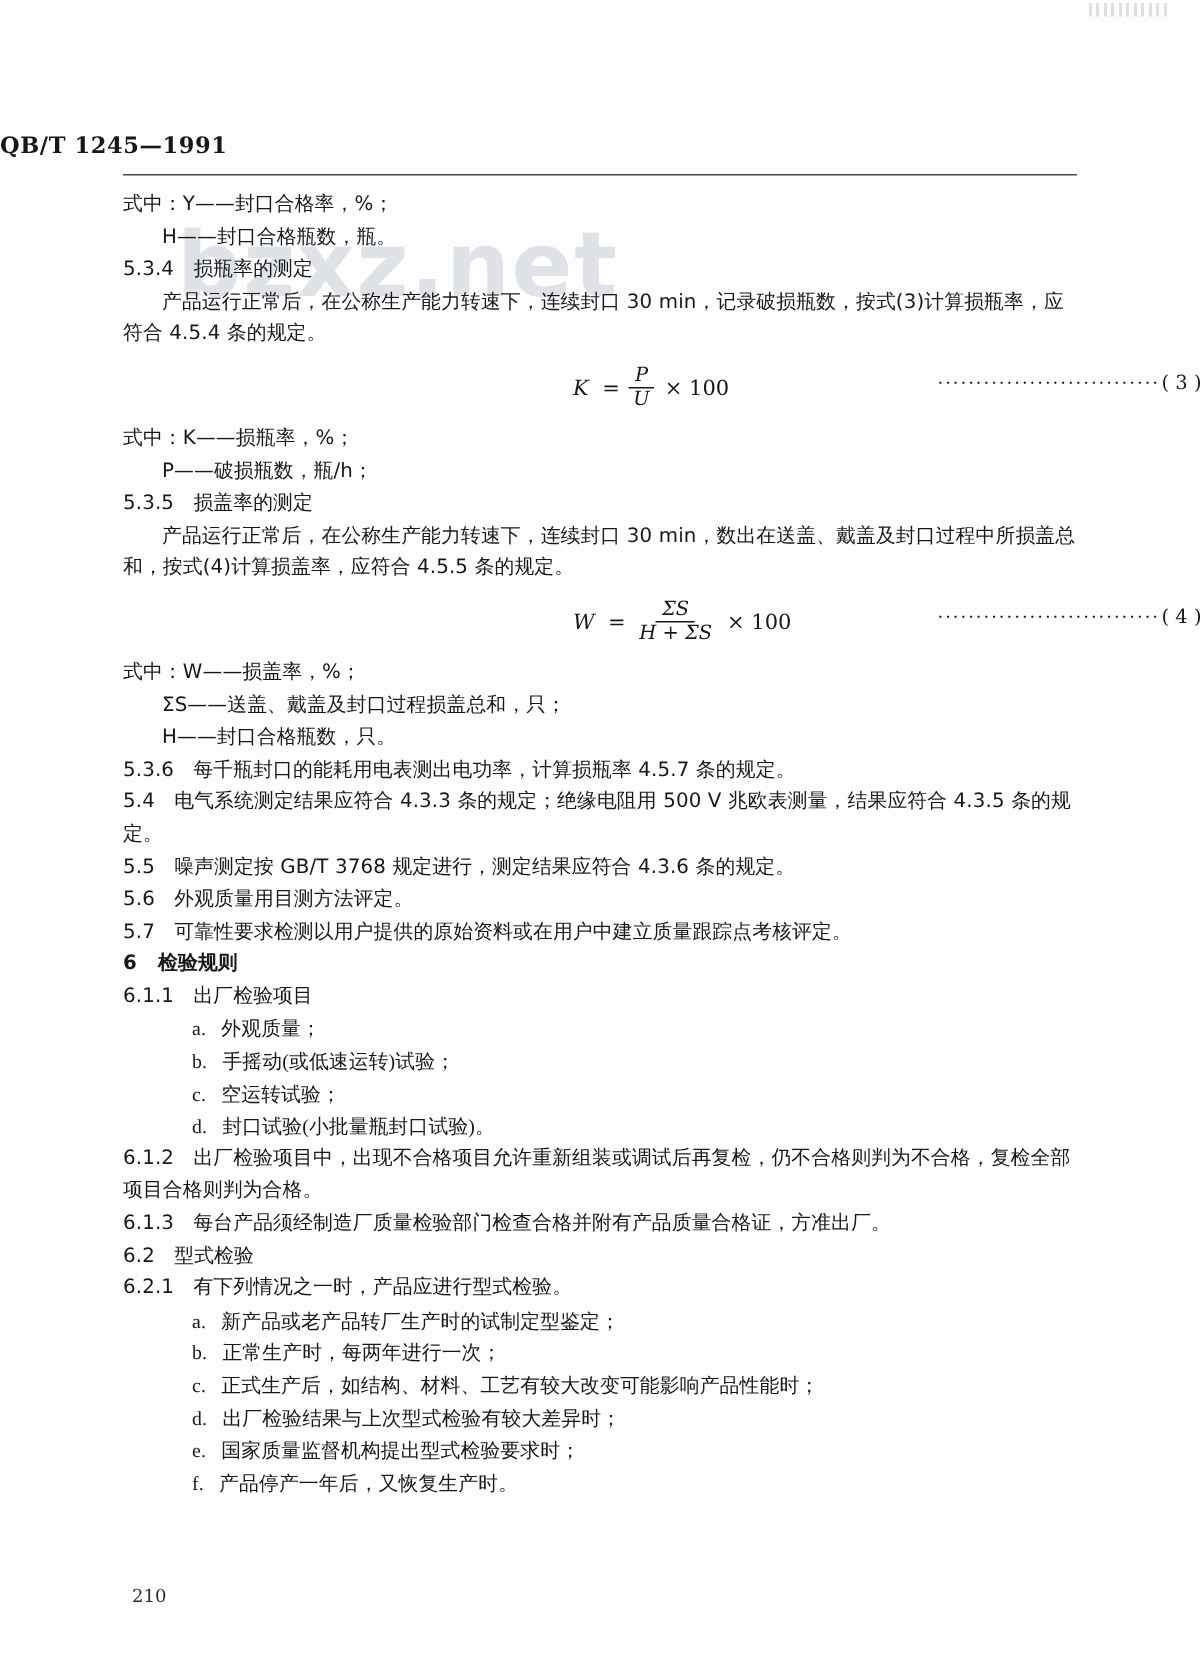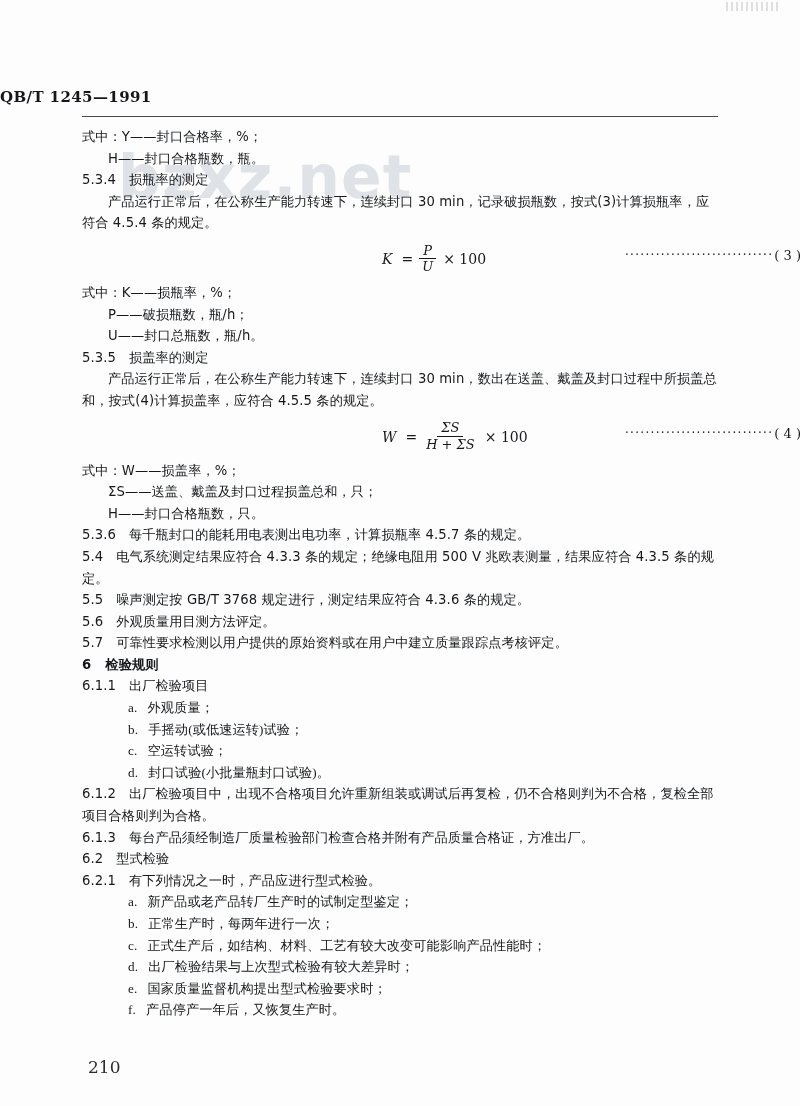--- a/index.html
+++ b/index.html
@@ -157,21 +157,21 @@
     color: #1c1e21;
   }
   .eqno { padding-left: 2px; white-space: nowrap; }
 
   
   .page-number {
     position: absolute;
     left: 88px;
     top: 1057px;
     font-family: "DejaVu Serif", "Liberation Serif", serif;
-    font-size: 17px;
+    font-size: 12px;
     color: #2a2c30;
     z-index: 2;
   }
 </style>
 </head>
 <body>
 
 <div class="page">
 
   <div class="scan-artifact"></div>
@@ -196,21 +196,20 @@
           </span>
           <span class="ftail">× 100</span>
         </div>
         <div class="leader">
           <span class="dots">································</span>
           <span class="eqno">( 3 )</span>
         </div>
       </div>
       <div class="line">式中：K——损瓶率，%；</div>
       <div class="line i1">P——破损瓶数，瓶/h；</div>
-      <div class="line i1">U——封口总瓶数，瓶/h。</div>
       <div class="line">5.3.5   损盖率的测定</div>
       <div class="line ind">产品运行正常后，在公称生产能力转速下，连续封口 30 min，数出在送盖、戴盖及封口过程中所损盖总和，按式(4)计算损盖率，应符合 4.5.5 条的规定。</div>
       <div class="formula-row">
         <div class="formula">
           <span class="fvar">W</span>
           <span class="feq">=</span>
           <span class="frac">
             <span class="num">ΣS</span>
             <span class="den">H + ΣS</span>
           </span>

